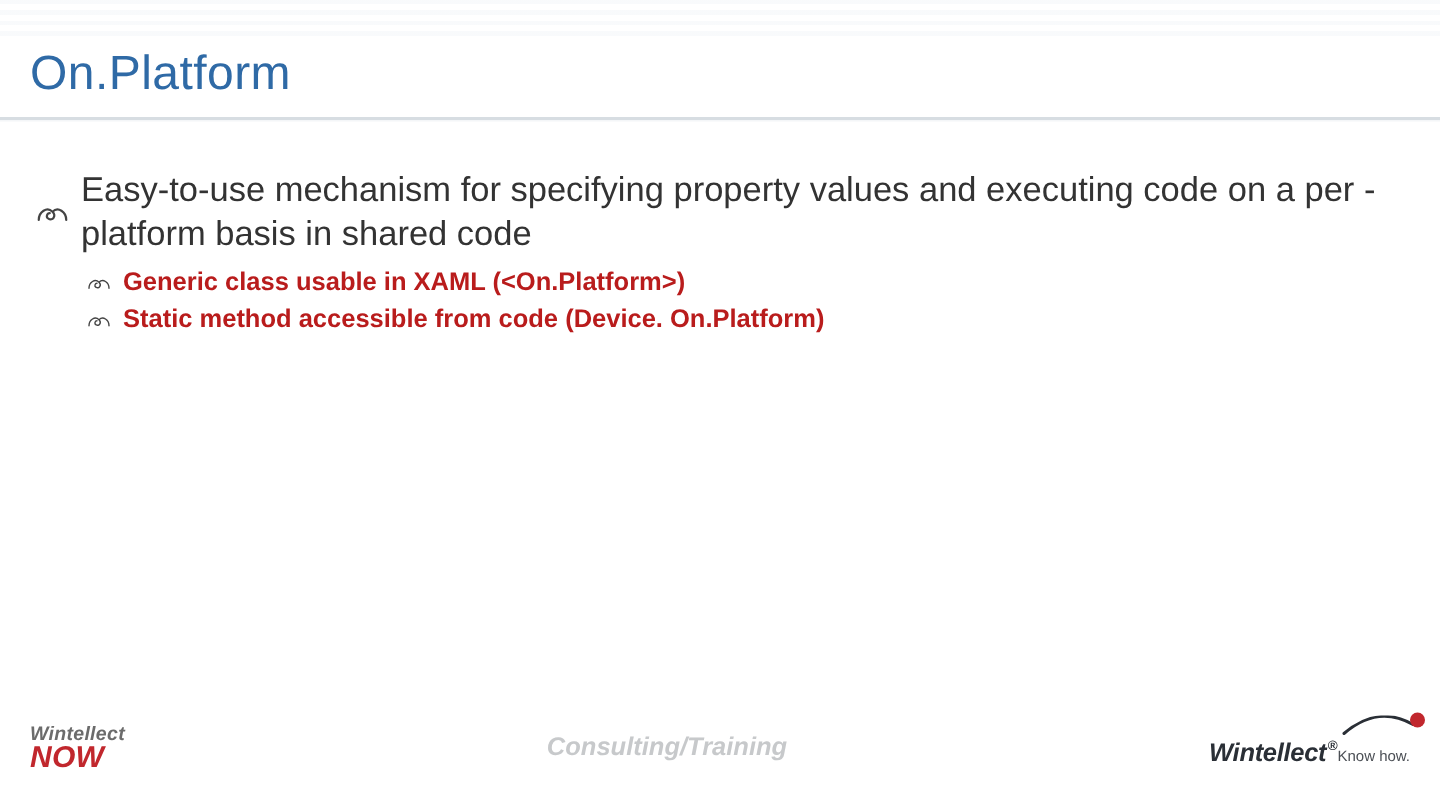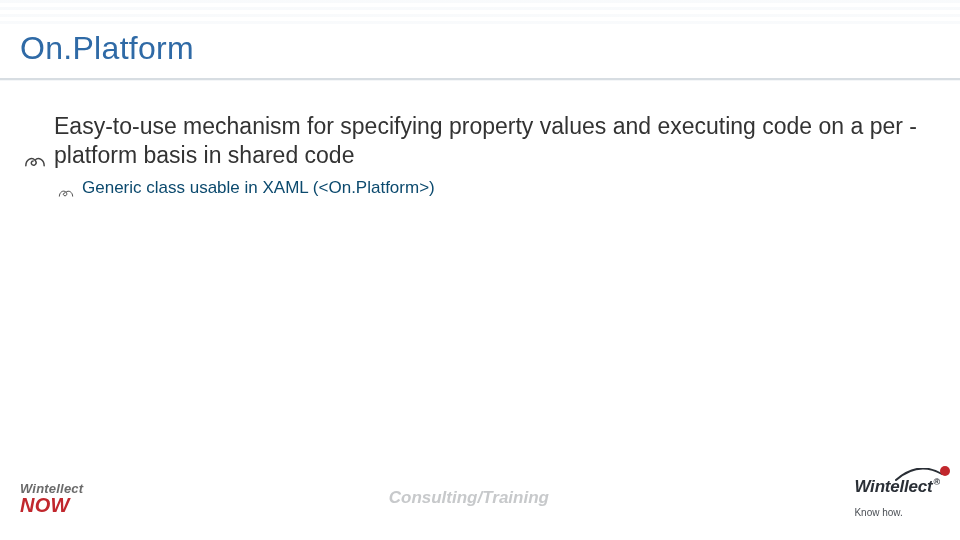--- a/index.html
+++ b/index.html
@@ -47,39 +47,39 @@
   .content {
     position: absolute;
     top: 112px;
     left: 24px;
     right: 18px;
     color: #333333;
   }
 
   .bullet-l1 {
     display: flex;
-    align-items: flex-end;
+    align-items: center;
     margin-bottom: 4px;
     font-size: 23px;
     font-weight: 400;
     line-height: 1.28;
   }
   .bullet-l1 + .sublist { margin-top: 6px; margin-bottom: 16px; }
   .bullet-l1:last-of-type { margin-top: 6px; }
 
   .sublist { padding-left: 34px; }
 
   .bullet-l2 {
     display: flex;
-    align-items: flex-end;
+    align-items: center;
     font-size: 17px;
-    font-weight: 400;
+    font-weight: 700;
     line-height: 1.35;
     margin-bottom: 2px;
-    color: #0c4a6e;
+    color: #b91c1c;
   }
 
   .swirl {
     flex: 0 0 auto;
     display: inline-block;
     margin-right: 8px;
     color: #444;
   }
   .swirl svg { display: block; }
   .bullet-l1 .swirl svg { width: 22px; height: 18px; margin-top: 4px; }
@@ -123,22 +123,22 @@
 
   .footer-center {
     font-size: 17px;
     font-style: italic;
     font-weight: 600;
     color: #c7c9cb;
   }
 
   .logo-right {
     display: flex;
-    flex-direction: column;
-    align-items: flex-start;
+    flex-direction: row;
+    align-items: flex-end;
     line-height: 1;
     position: relative;
   }
   .logo-right .brand {
     font-size: 17px;
     font-weight: 800;
     font-style: italic;
     color: #2a2f36;
     letter-spacing: -0.2px;
     position: relative;
@@ -192,20 +192,28 @@
     </div>
 
     <div class="sublist">
       <div class="bullet-l2">
         <span class="swirl">
           <svg viewBox="0 0 24 18">
               <path d="M2 13 C2 7, 8 3, 12 7 C15 10, 12 14, 9 12 C7 11, 8 8, 10 8 M12 7 C16 3, 22 7, 22 13" fill="none" stroke="#444" stroke-width="1.4" stroke-linecap="round"></path>
             </svg>
         </span>
         <span class="bullet-text">Generic class usable in XAML (&lt;On.Platform&gt;)</span>
+      </div>
+      <div class="bullet-l2">
+        <span class="swirl">
+          <svg viewBox="0 0 24 18">
+              <path d="M2 13 C2 7, 8 3, 12 7 C15 10, 12 14, 9 12 C7 11, 8 8, 10 8 M12 7 C16 3, 22 7, 22 13" fill="none" stroke="#444" stroke-width="1.4" stroke-linecap="round"></path>
+            </svg>
+        </span>
+        <span class="bullet-text">Static method accessible from code (Device. On.Platform)</span>
       </div>
     </div>
 
 
   </div>
 
   <div class="footer">
     <div class="logo-left">
       <span class="line1">Wintellect</span>
       <span class="line2">NOW</span>

